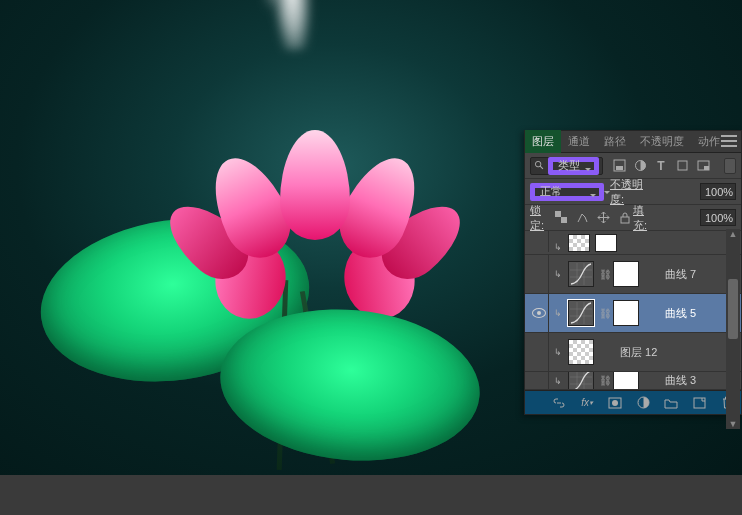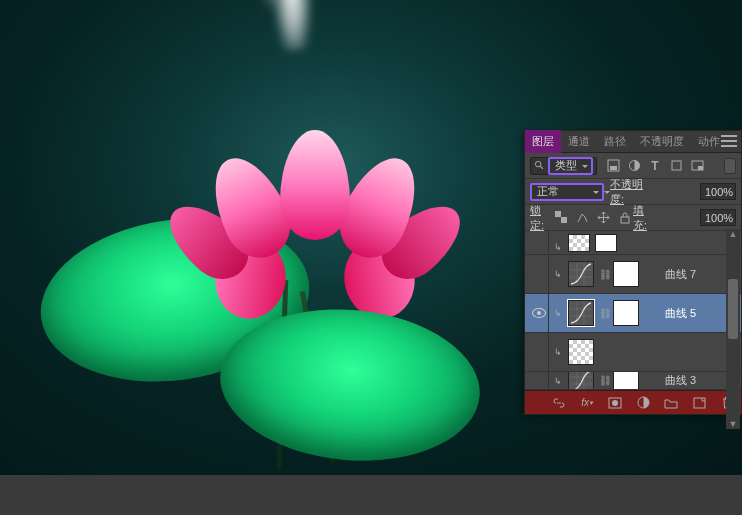--- a/index.html
+++ b/index.html
@@ -105,21 +105,21 @@
       border-bottom: 1px solid #222;
       height: 22px;
       align-items: center;
     }
     .tab {
       padding: 4px 7px;
       font-size: 11px;
       color: #999;
       cursor: pointer;
     }
-    .tab.active { background: #701a75; color: #e0e0e0; }
+    .tab.active { background: #14532d; color: #e0e0e0; }
     .toolbar-row {
       display: flex;
       align-items: center;
       padding: 3px 5px;
       gap: 4px;
       border-bottom: 1px solid #333;
       height: 26px;
     }
     .search-box {
       display: flex;
@@ -127,21 +127,21 @@
       background: #333;
       border: 1px solid #222;
       border-radius: 2px;
       padding: 1px 3px;
       gap: 3px;
       height: 18px;
     }
     .search-box svg { width:11px;height:11px;fill:#aaa; }
     .dropdown {
       background: #333;
-      border: 2px solid #8b5cf6;
+      border: 5px solid #8b5cf6;
       border-radius: 2px;
       padding: 1px 14px 1px 5px;
       height: 18px;
       font-size: 11px;
       color: #d0d0d0;
       position: relative;
       display:flex;align-items:center;
       min-width: 36px;
     }
     .dropdown::after {
@@ -215,21 +215,21 @@
     }
     .layer-name { font-size:11px;flex:1;margin-left:21px; }
     .panel-footer {
       display:flex;
       justify-content:flex-end;
       align-items:center;
       gap:12px;
       padding:0 6px;
       height:24px;
       border-top:1px solid #222;
-      background:#7f1d1d;
+      background:#0c4a6e;
     }
     .panel-footer .ficon { width:16px;height:16px;color:#aaa;cursor:pointer;display:flex;align-items:center;justify-content:center; }
     .scrollbar {
       position:absolute; right:1px; top:98px; width:14px; height:200px;
       background:#3a3a3a;
     }
     .scrollbar .thumb {
       position:absolute; left:2px; top:50px; width:10px; height:60px;
       background:#666; border-radius:2px;
     }
@@ -397,20 +397,21 @@
           </svg>
         </div>
         <span class="link-icon">⛓</span>
         <div class="mask-thumb"></div>
         <span class="layer-name">曲线 5</span>
       </div>
       <div class="layer-row">
         <div class="vis-toggle"></div>
         <span class="expand-caret">↳</span>
         <div class="layer-thumb"></div>
+        <span class="layer-name">图层 12</span>
       </div>
       <div class="layer-row partial-bottom">
         <div class="vis-toggle"></div>
         <span class="expand-caret">↳</span>
         <div class="adj-icon">
           <svg class="curves-glyph" viewBox="0 0 22 22">
             <rect x="0" y="0" width="22" height="22" fill="#555"></rect>
             <line x1="0" y1="7" x2="22" y2="7" stroke="#777" stroke-width="0.5"></line>
             <line x1="0" y1="14" x2="22" y2="14" stroke="#777" stroke-width="0.5"></line>
             <line x1="7" y1="0" x2="7" y2="22" stroke="#777" stroke-width="0.5"></line>

